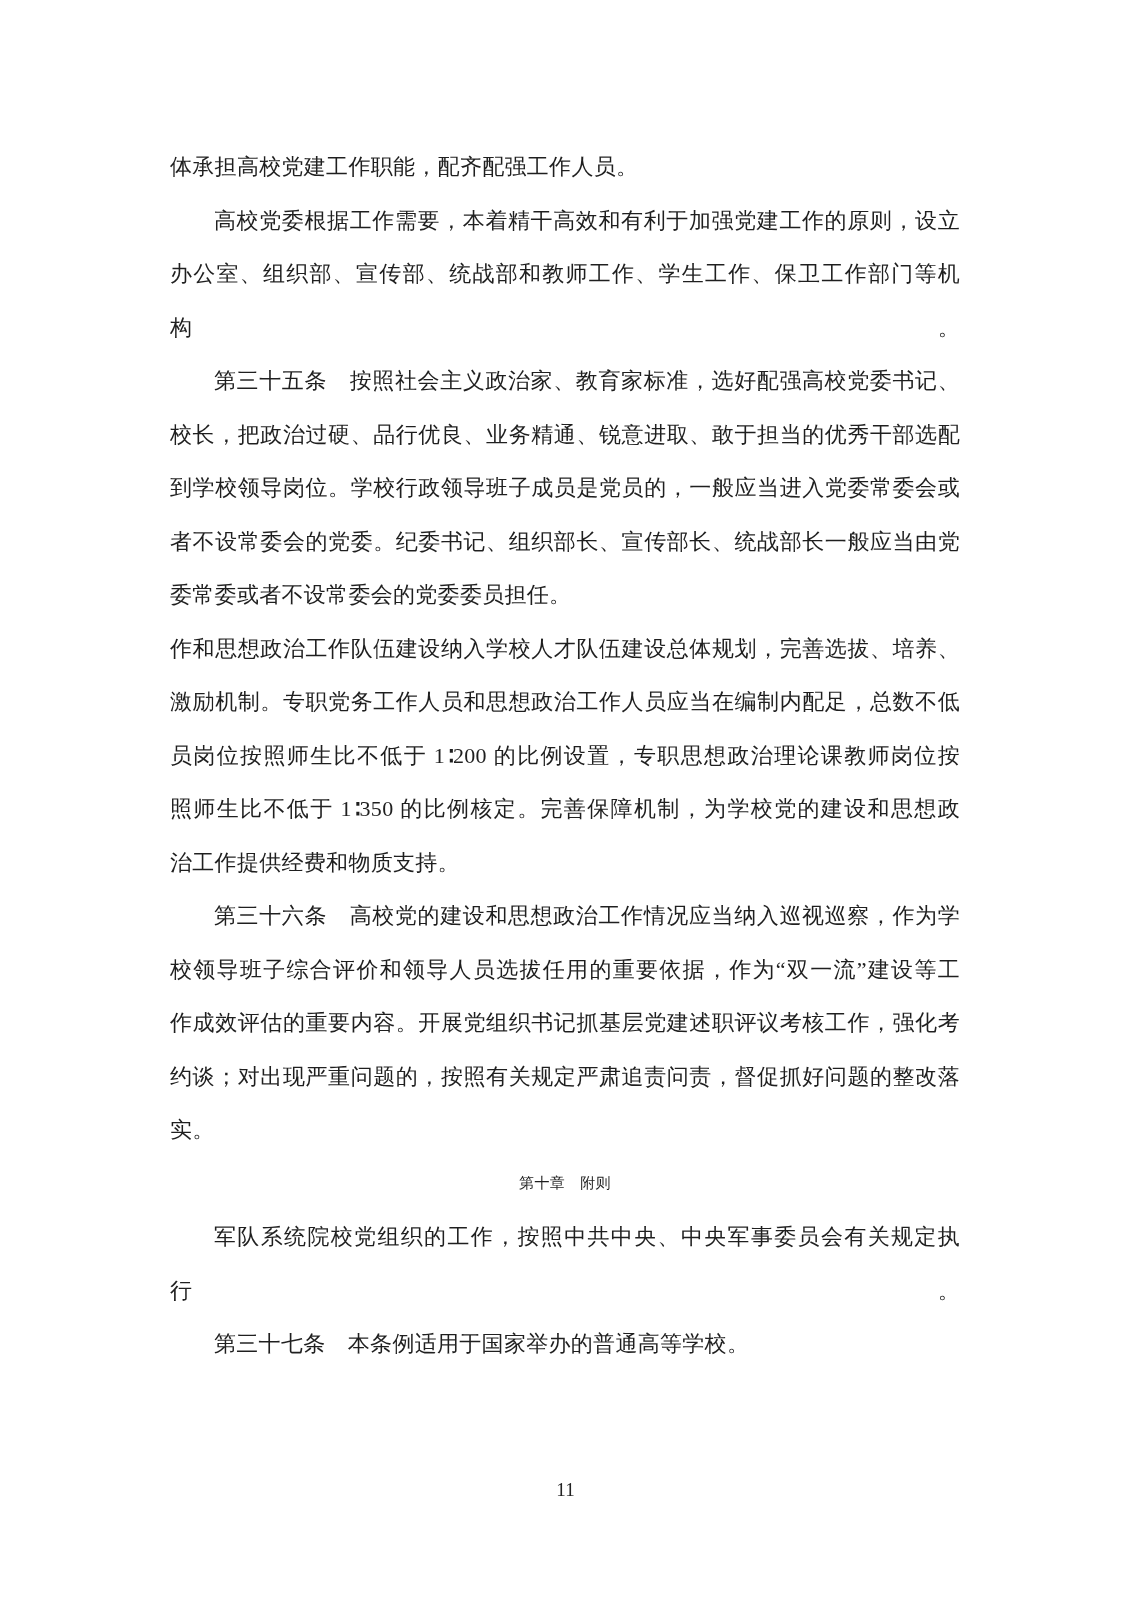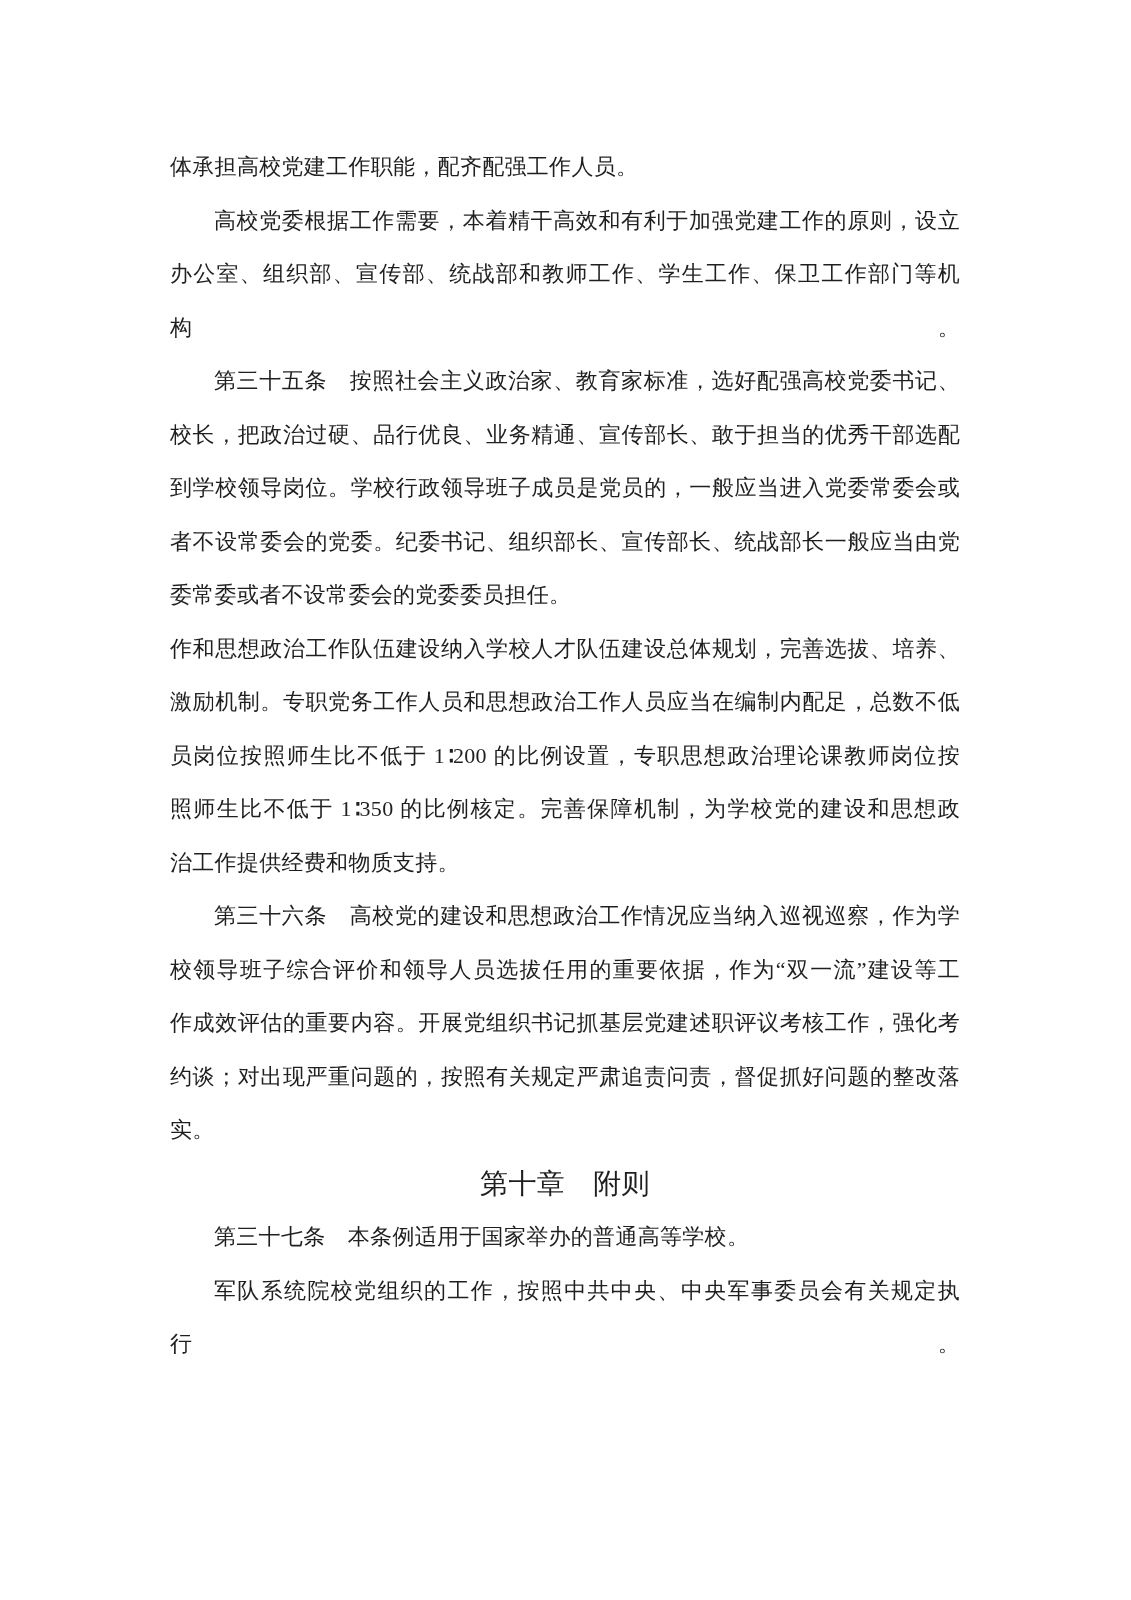--- a/index.html
+++ b/index.html
@@ -35,21 +35,21 @@
     text-align-last: justify;
     text-justify: inter-character;
   }
   .line.indent {
     text-indent: 44px;
   }
   .line.heading {
     text-align: center;
     text-align-last: center;
     font-weight: 700;
-    font-size: 28px;
+    font-size: 15px;
   }
   .b {
     font-weight: 400;
   }
   .page-number {
     position: absolute;
     left: 0;
     top: 1476px;
     width: 100%;
     text-align: center;
@@ -60,31 +60,32 @@
 </style>
 </head>
 <body>
 
 <div class="page">
   <div class="content" id="content">
       <div class="line"><span>体承担高校党建工作职能，配齐配强工作人员。</span></div>
       <div class="line indent fill"><span>高校党委根据工作需要，本着精干高效和有利于加强党建工作的原则，设立</span></div>
       <div class="line fill"><span>办公室、组织部、宣传部、统战部和教师工作、学生工作、保卫工作部门等机构。</span></div>
       <div class="line indent fill"><span class="b">第三十五条</span><span>　按照社会主义政治家、教育家标准，选好配强高校党委书记、</span></div>
-      <div class="line fill"><span>校长，把政治过硬、品行优良、业务精通、宣传部长、敢于担当的优秀干部选配</span></div>
+      <div class="line fill"><span>校长，把政治过硬、品行优良、业务精通、锐意进取、敢于担当的优秀干部选配</span></div>
       <div class="line fill"><span>到学校领导岗位。学校行政领导班子成员是党员的，一般应当进入党委常委会或</span></div>
       <div class="line fill"><span>者不设常委会的党委。纪委书记、组织部长、宣传部长、统战部长一般应当由党</span></div>
       <div class="line"><span>委常委或者不设常委会的党委委员担任。</span></div>
       <div class="line fill"><span>作和思想政治工作队伍建设纳入学校人才队伍建设总体规划，完善选拔、培养、</span></div>
       <div class="line fill"><span>激励机制。专职党务工作人员和思想政治工作人员应当在编制内配足，总数不低</span></div>
       <div class="line fill"><span>员岗位按照师生比不低于 1∶200 的比例设置，专职思想政治理论课教师岗位按</span></div>
       <div class="line fill"><span>照师生比不低于 1∶350 的比例核定。完善保障机制，为学校党的建设和思想政</span></div>
       <div class="line"><span>治工作提供经费和物质支持。</span></div>
       <div class="line indent fill"><span class="b">第三十六条</span><span>　高校党的建设和思想政治工作情况应当纳入巡视巡察，作为学</span></div>
       <div class="line fill"><span>校领导班子综合评价和领导人员选拔任用的重要依据，作为“双一流”建设等工</span></div>
       <div class="line fill"><span>作成效评估的重要内容。开展党组织书记抓基层党建述职评议考核工作，强化考</span></div>
       <div class="line fill"><span>约谈；对出现严重问题的，按照有关规定严肃追责问责，督促抓好问题的整改落</span></div>
       <div class="line"><span>实。</span></div>
       <div class="line heading"><span class="b">第十章　附则</span></div>
+      <div class="line indent fill"><span>军队系统院校党组织的工作，按照中共中央、中央军事委员会有关规定执行。</span></div>
       <div class="line indent"><span class="b">第三十七条</span><span>　本条例适用于国家举办的普通高等学校。</span></div>
-      <div class="line indent fill"><span>军队系统院校党组织的工作，按照中共中央、中央军事委员会有关规定执行。</span></div>
     </div>
+  <div class="page-number">11</div>
 </div>
 
 </body></html>

